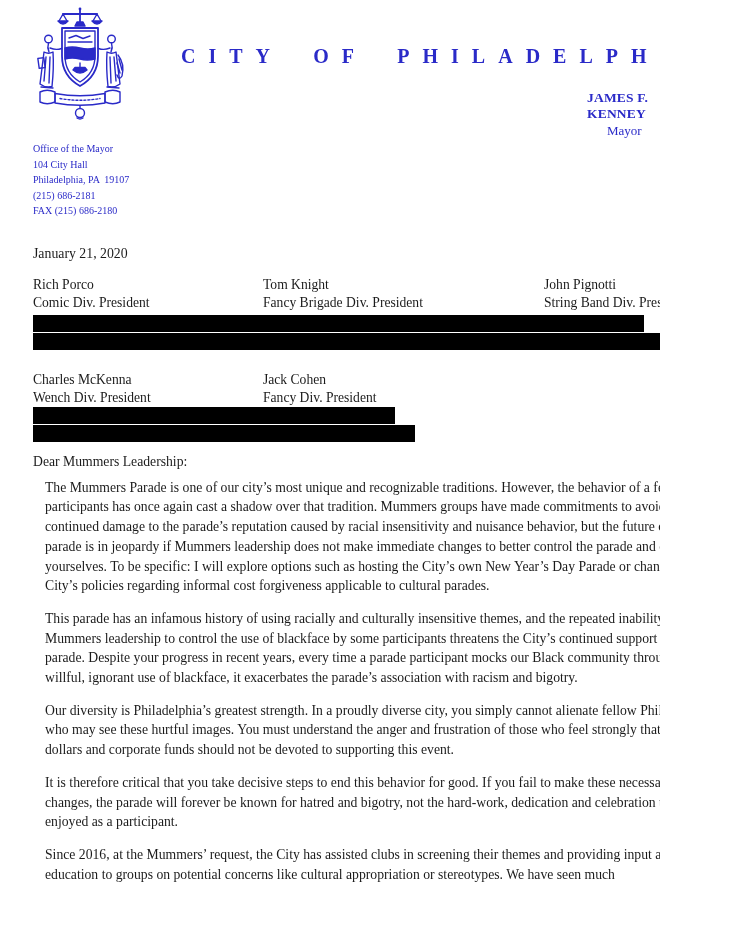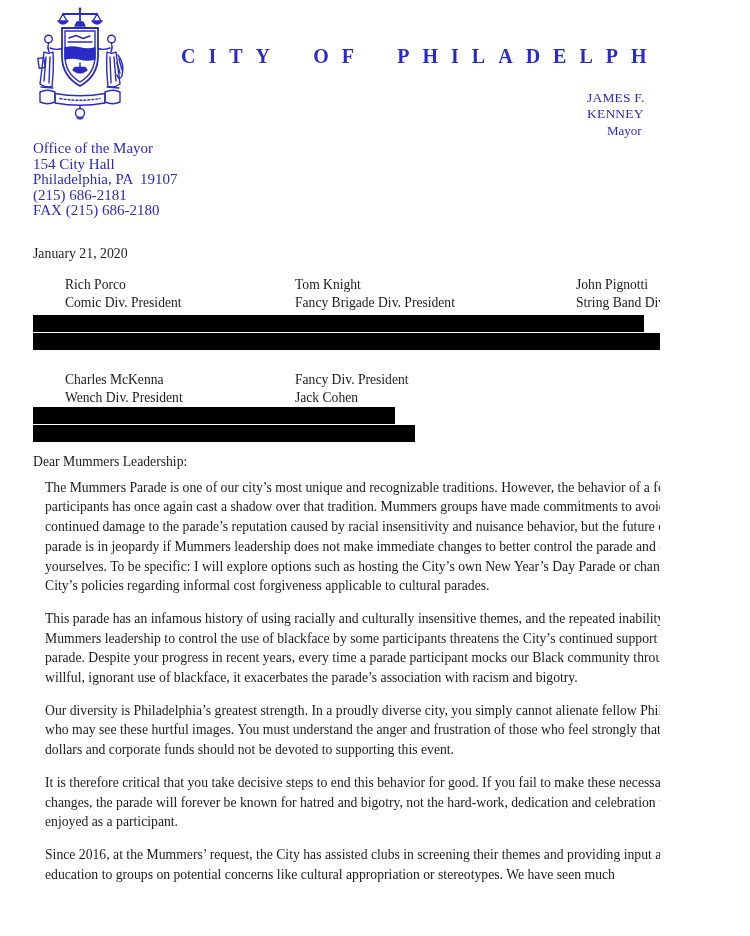--- a/index.html
+++ b/index.html
@@ -19,38 +19,38 @@
   .seal { position: absolute; left: 34px; top: 6px; width: 92px; height: 124px; }
   .seal svg { width: 100%; height: 100%; stroke: var(--brand-blue); }
 
   .org-title {
     position: absolute; left: 181px; top: 45px; width: 540px;
     font-size: 20px; font-weight: bold; color: var(--brand-blue);
     letter-spacing: 13px; word-spacing: 13px; white-space: nowrap;
   }
 
   .mayor-block { position: absolute; left: 587px; top: 90px; color: var(--brand-blue); }
-  .mayor-name { font-size: 13.5px; font-weight: normal; letter-spacing: 0.2px; }
+  .mayor-name { font-size: 13.5px; font-weight: bold; letter-spacing: 0.2px; }
   .mayor-title { font-size: 13px; margin-top: 1px; margin-left: 20px; }
 
   .address {
     position: absolute; left: 33px; top: 141px;
-    color: var(--brand-blue); font-size: 15px; line-height: 15.6px;
+    color: var(--brand-blue); font-size: 10px; line-height: 15.6px;
   }
   .address-line { white-space: pre; }
 
   
   .date-line { position: absolute; left: 33px; top: 246px; font-size: 13.8px; }
 
   
   .recipients { position: absolute; left: 33px; font-size: 13.6px; line-height: 17.5px; display: flex; }
   .recipients-row-1 { top: 276px; }
   .recipients-row-2 { top: 371px; justify-content: flex-end; }
   .recipient { display: block; }
-  .recipients .col-1 { width: 230px; margin-left: 32px; }
+  .recipients .col-1 { width: 230px; }
   .recipients .col-2 { width: 281px; }
   .recipients .col-3 { width: 190px; }
 
   
   .bars { position: absolute; left: 33px; }
   .bars-1 { top: 315px; }
   .bars-2 { top: 407px; }
   .redaction-bar { background: var(--redact); height: 17px; }
   .bars .bar-b { margin-top: 1px; }
   .bars-1 .bar-a { width: 611px; }
@@ -119,21 +119,21 @@
 
   <div class="org-title">CITY OF PHILADELPHIA</div>
 
   <div class="mayor-block">
     <div class="mayor-name">JAMES F. KENNEY</div>
     <div class="mayor-title">Mayor</div>
   </div>
 
   <div class="address">
     <div class="address-line">Office of the Mayor</div>
-    <div class="address-line">154 City Hall</div>
+    <div class="address-line">104 City Hall</div>
     <div class="address-line">Philadelphia, PA  19107</div>
     <div class="address-line">(215) 686-2181</div>
     <div class="address-line">FAX (215) 686-2180</div>
   </div>
 
   <div class="date-line">January 21, 2020</div>
 
   <div class="recipients recipients-row-1">
     <div class="recipient col-1">
       <div>Rich Porco</div>
@@ -153,22 +153,22 @@
     <div class="redaction-bar bar-a"></div>
     <div class="redaction-bar bar-b"></div>
   </div>
 
   <div class="recipients recipients-row-2">
     <div class="recipient col-1">
       <div>Charles McKenna</div>
       <div>Wench Div. President</div>
     </div>
     <div class="recipient col-2">
+      <div>Jack Cohen</div>
       <div>Fancy Div. President</div>
-      <div>Jack Cohen</div>
     </div>
   </div>
 
   <div class="bars bars-2">
     <div class="redaction-bar bar-a"></div>
     <div class="redaction-bar bar-b"></div>
   </div>
 
   <div class="letter-body">
     <p class="salutation">Dear Mummers Leadership:</p>

